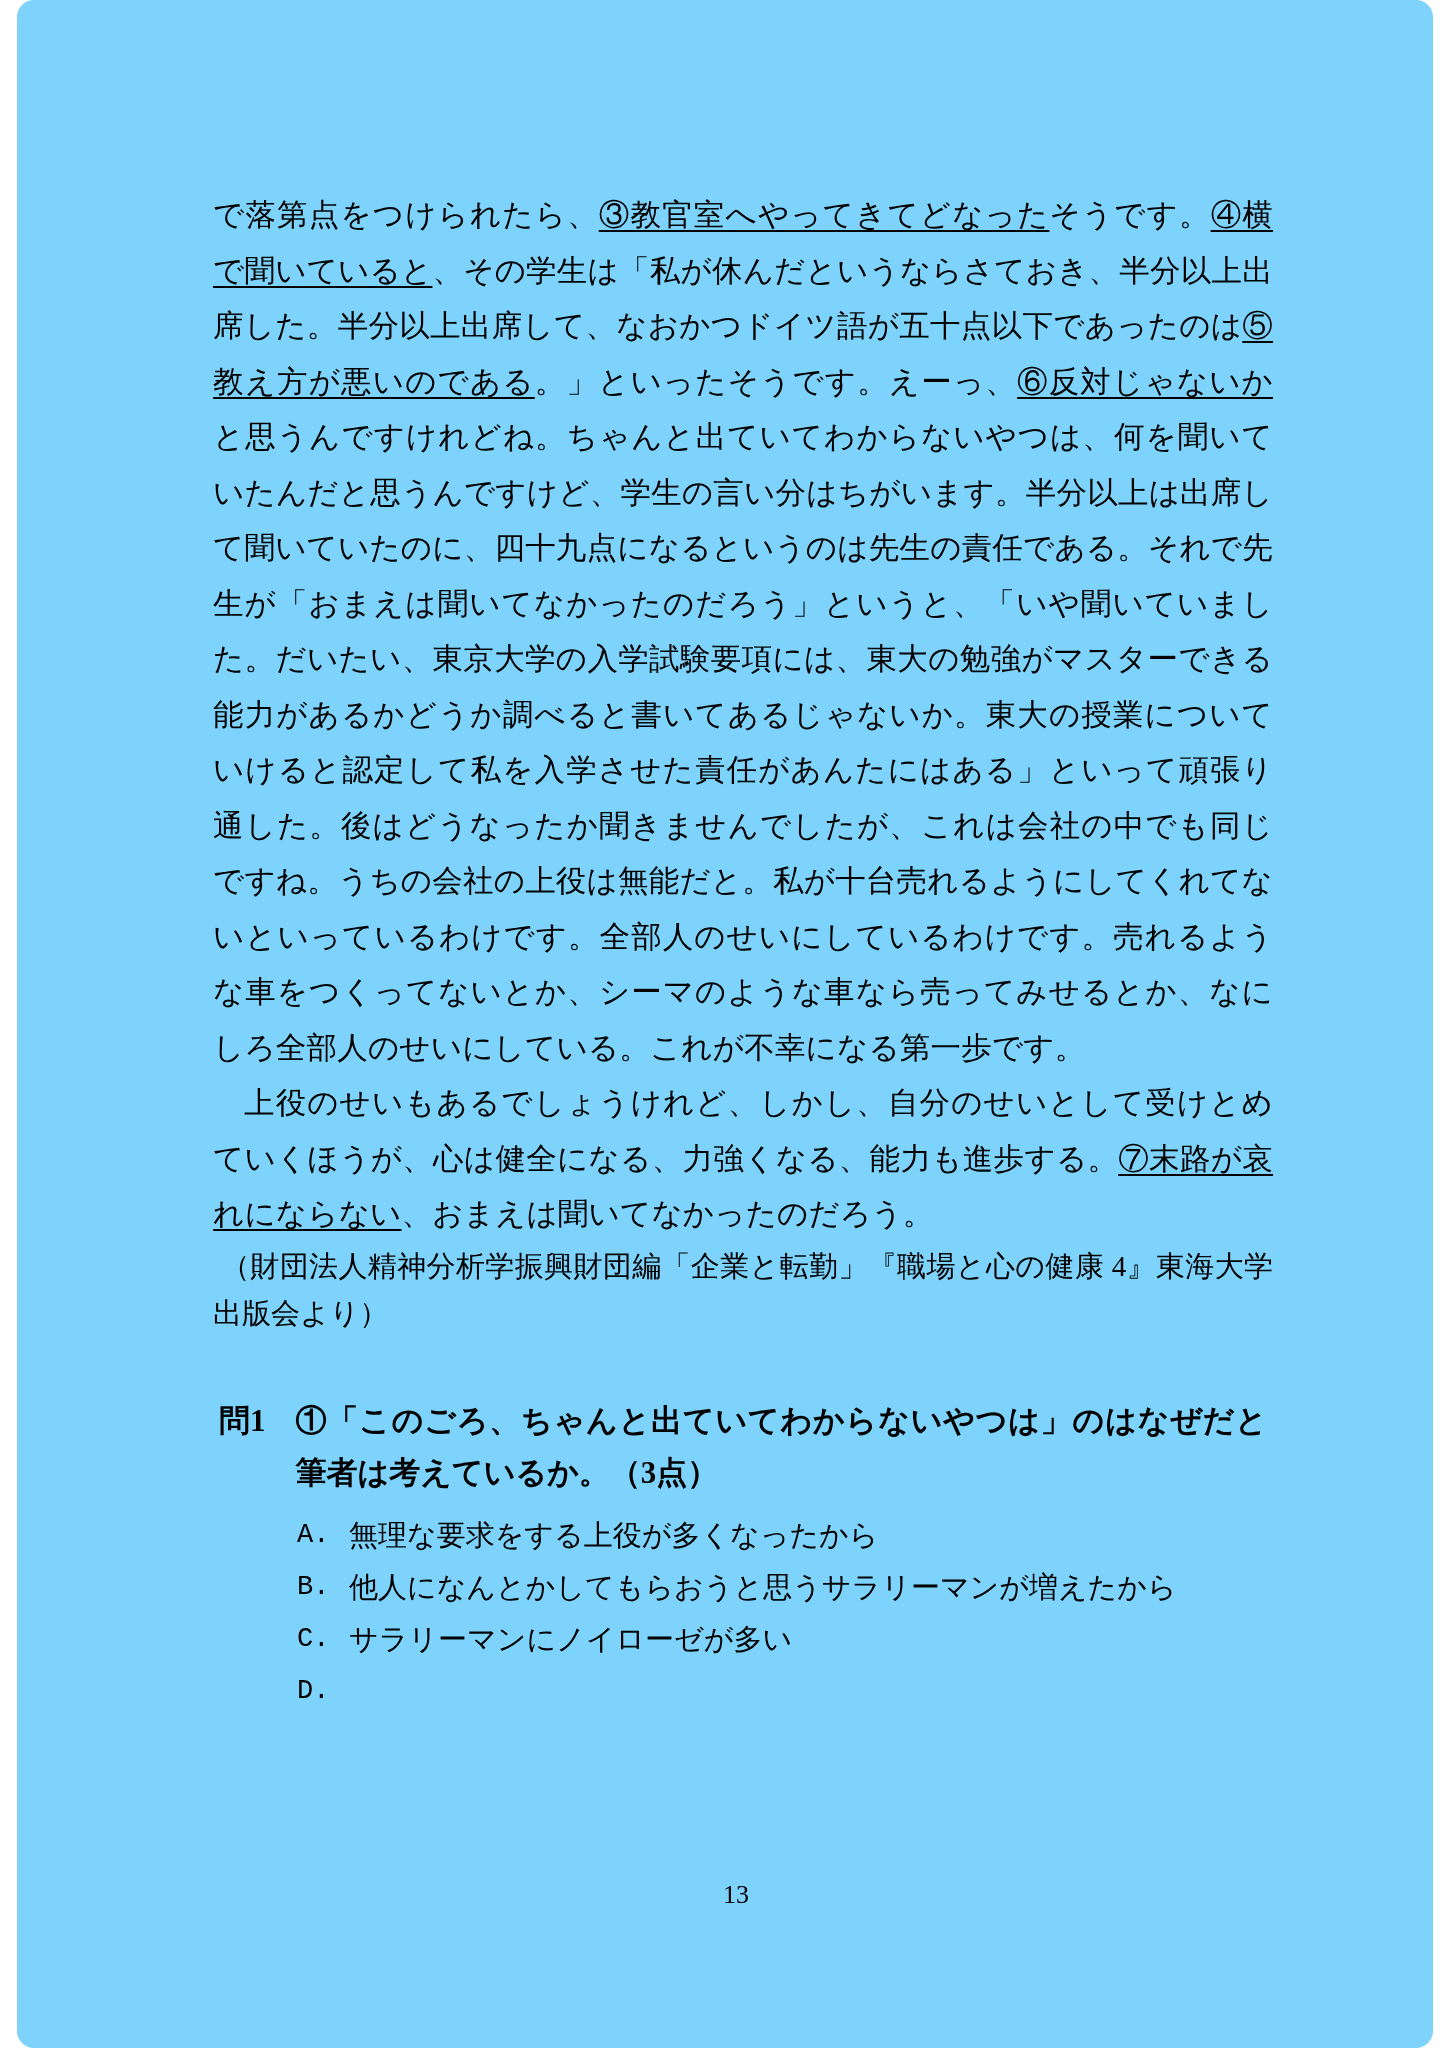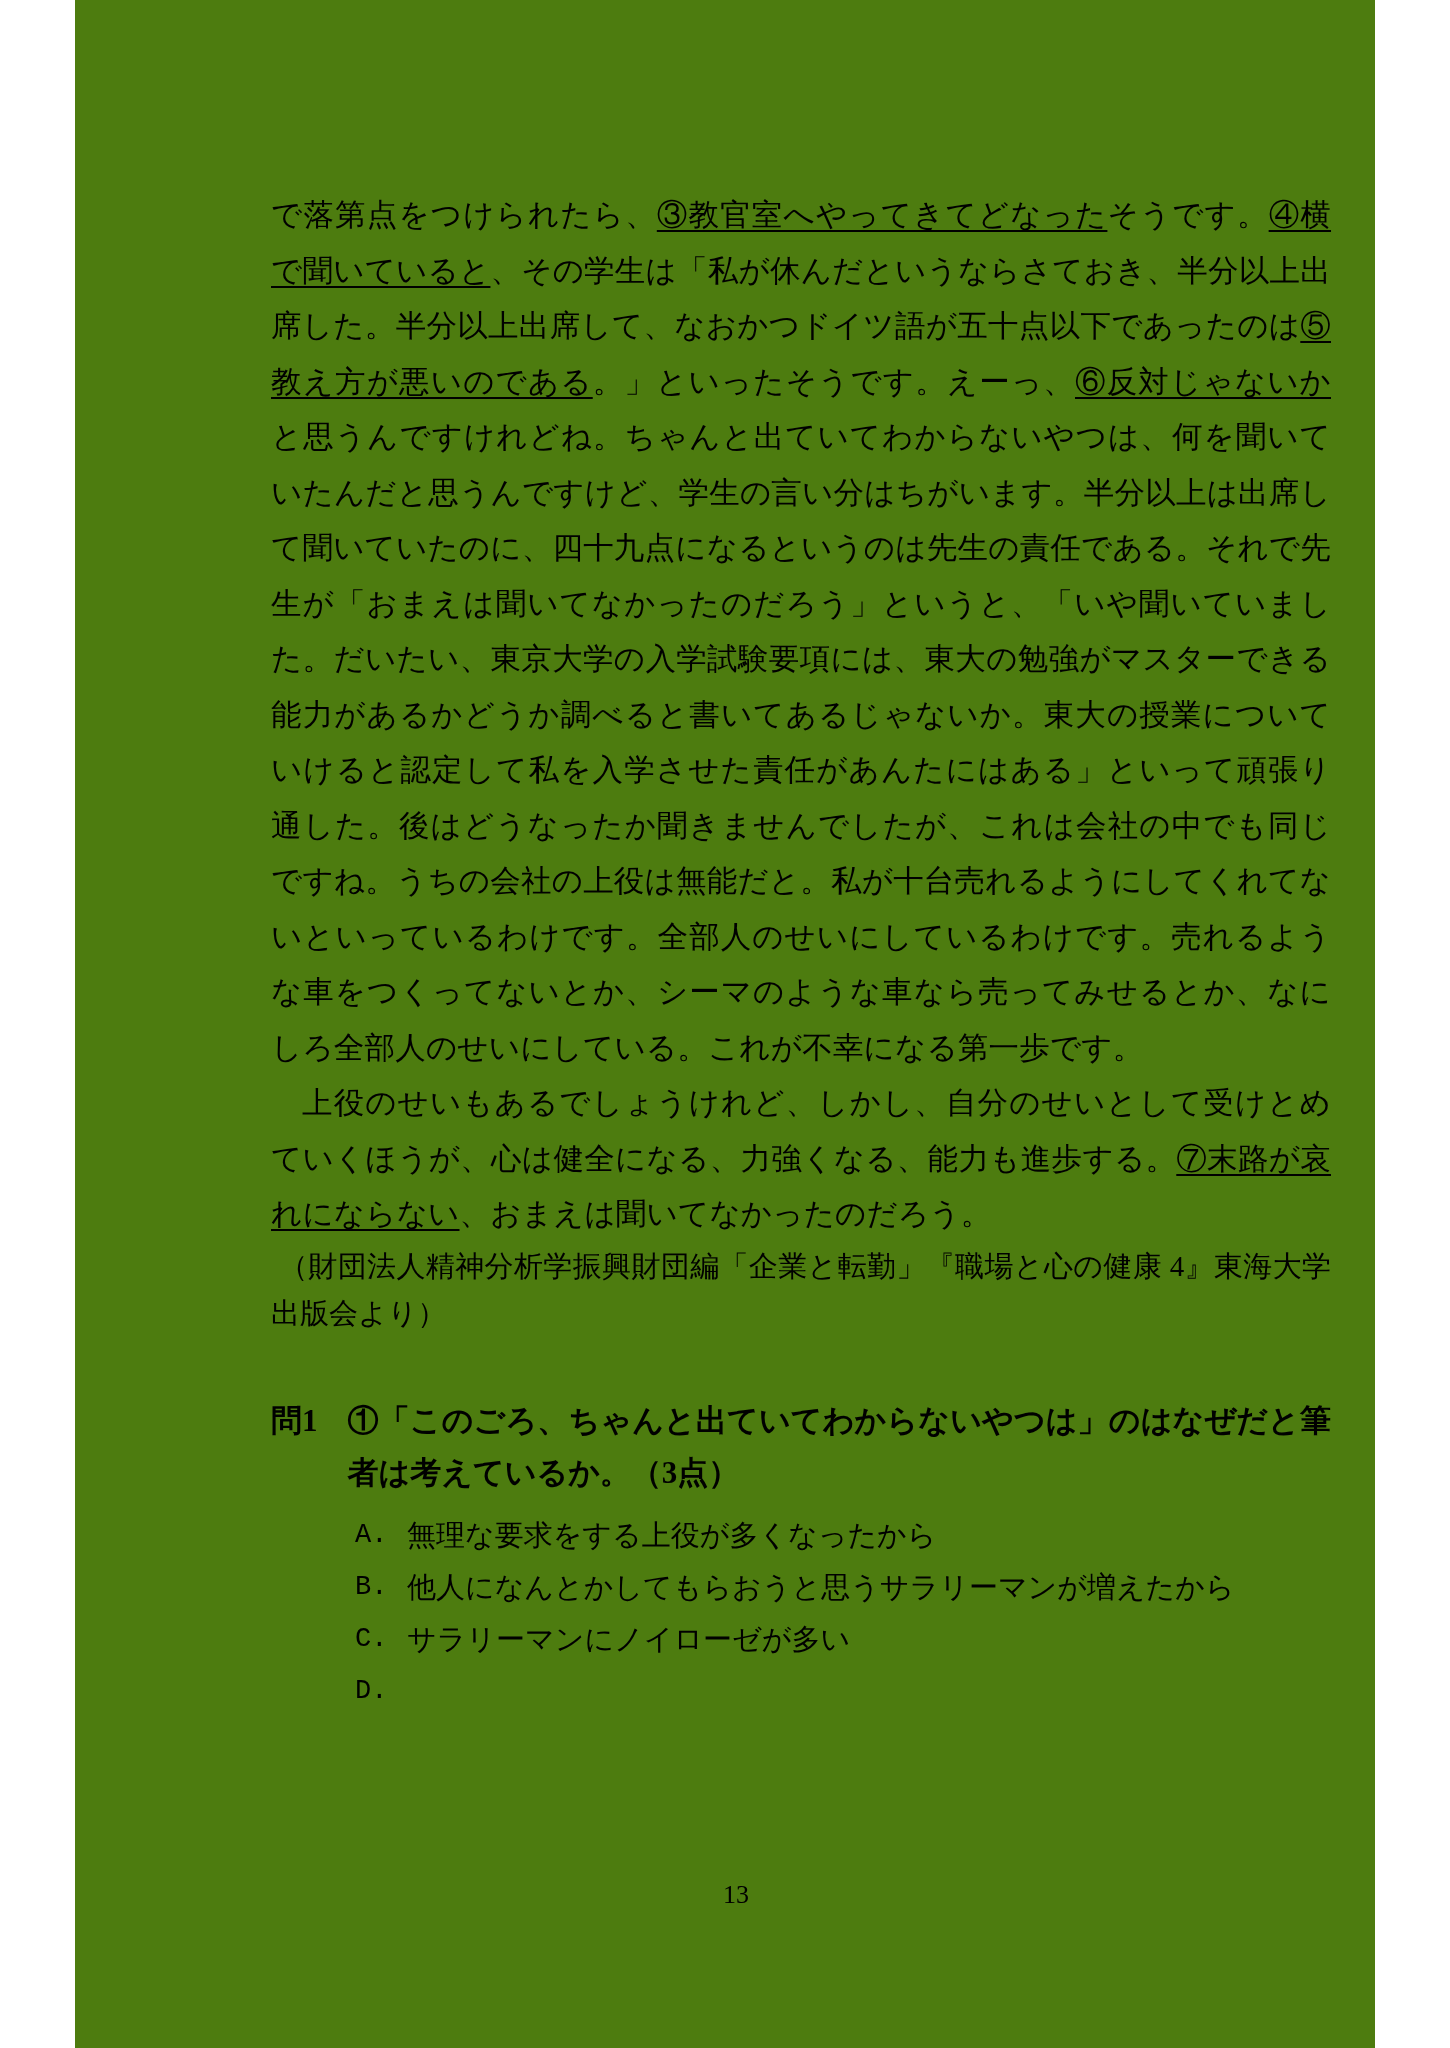--- a/index.html
+++ b/index.html
@@ -2,27 +2,28 @@
 <html><head>
 <meta charset="utf-8">
 <style>
   html, body {
     margin: 0;
     padding: 0;
     background: #ffffff;
   }
   .page {
     position: relative;
-    width: 1300px;
+    width: 1416px;
     height: 2048px;
-    background: #4d7c0f;
+    background: #7dd3fc;
     margin: 0 auto;
     overflow: hidden;
     font-family: "Liberation Serif", "DejaVu Serif", serif;
     color: #000000;
+    border-radius: 17px;
   }
   .content {
     position: absolute;
     left: 196px;
     top: 188px;
     width: 1060px;
   }
   
   .body-para {
     font-size: 30.5px;
@@ -55,21 +56,21 @@
   
   .question-block {
     margin-top: 58px;
   }
   .question-head {
     font-size: 31px;
     line-height: 52px;
     font-weight: bold;
     display: flex;
     align-items: flex-start;
-    margin: 0;
+    margin: 6px;
   }
   .q-label {
     flex: 0 0 auto;
     white-space: nowrap;
     padding-right: 30px;
   }
   .q-text {
     flex: 1 1 auto;
     text-align: justify;
     text-justify: inter-character;

